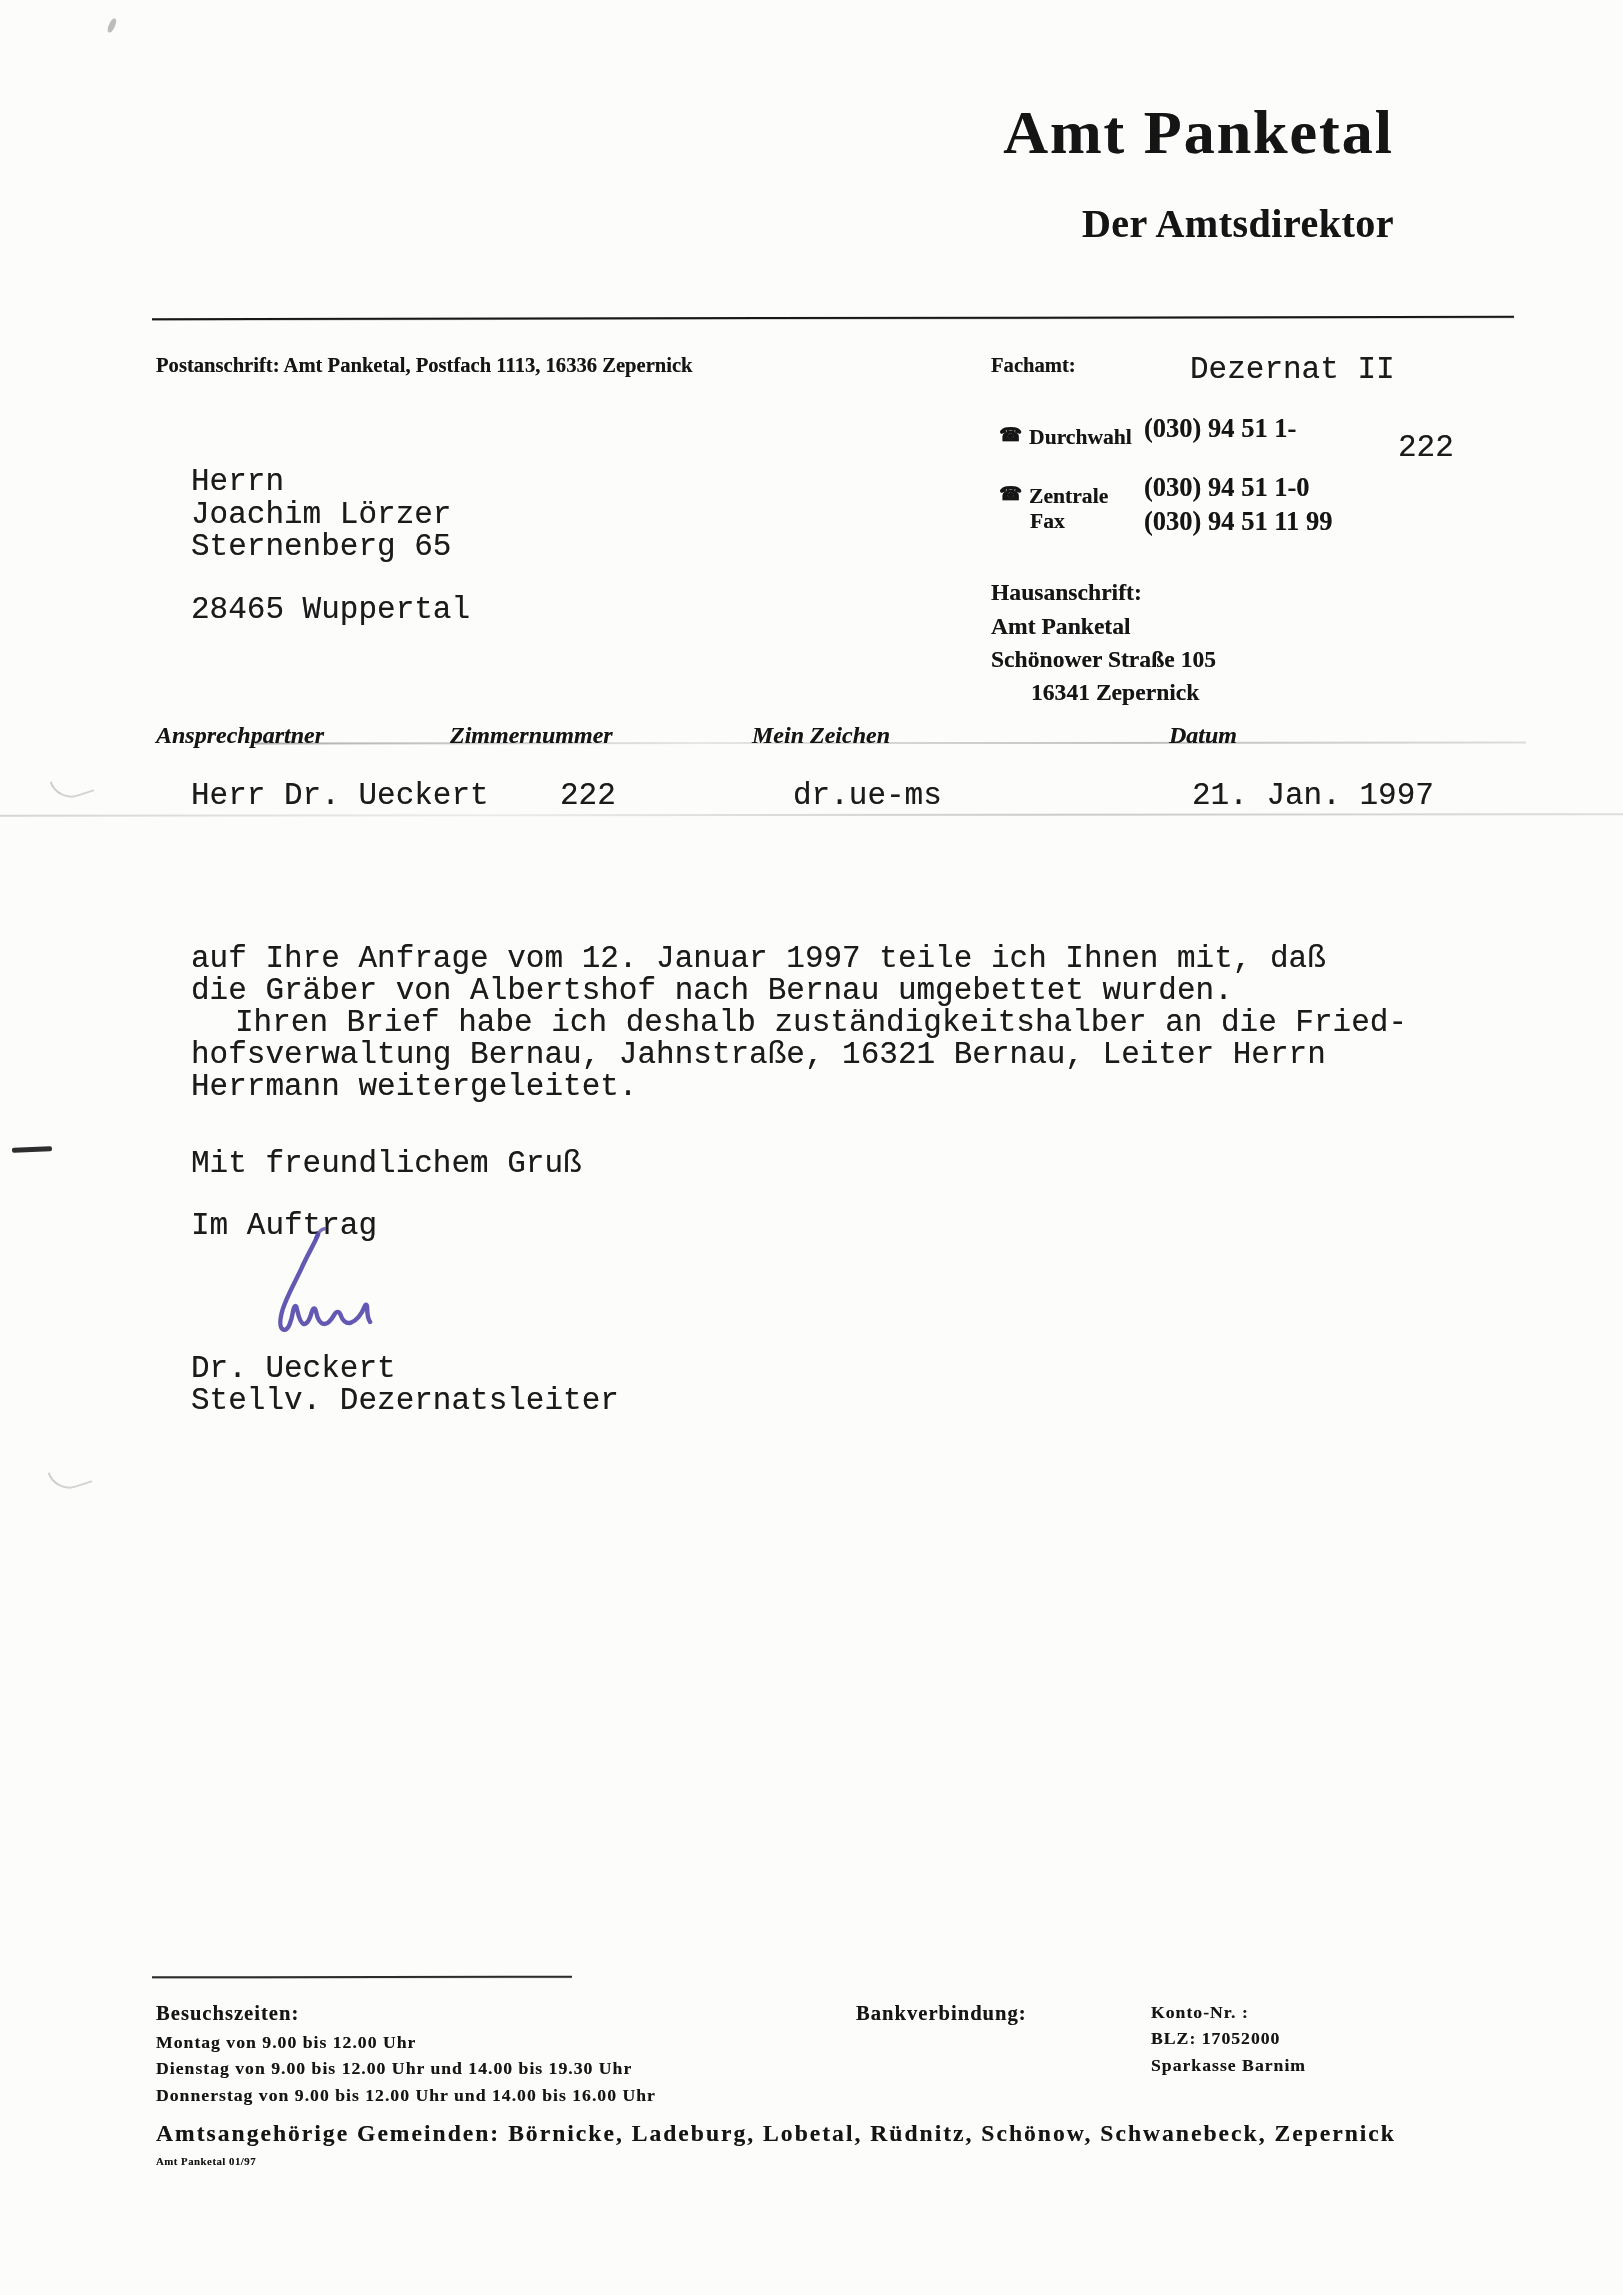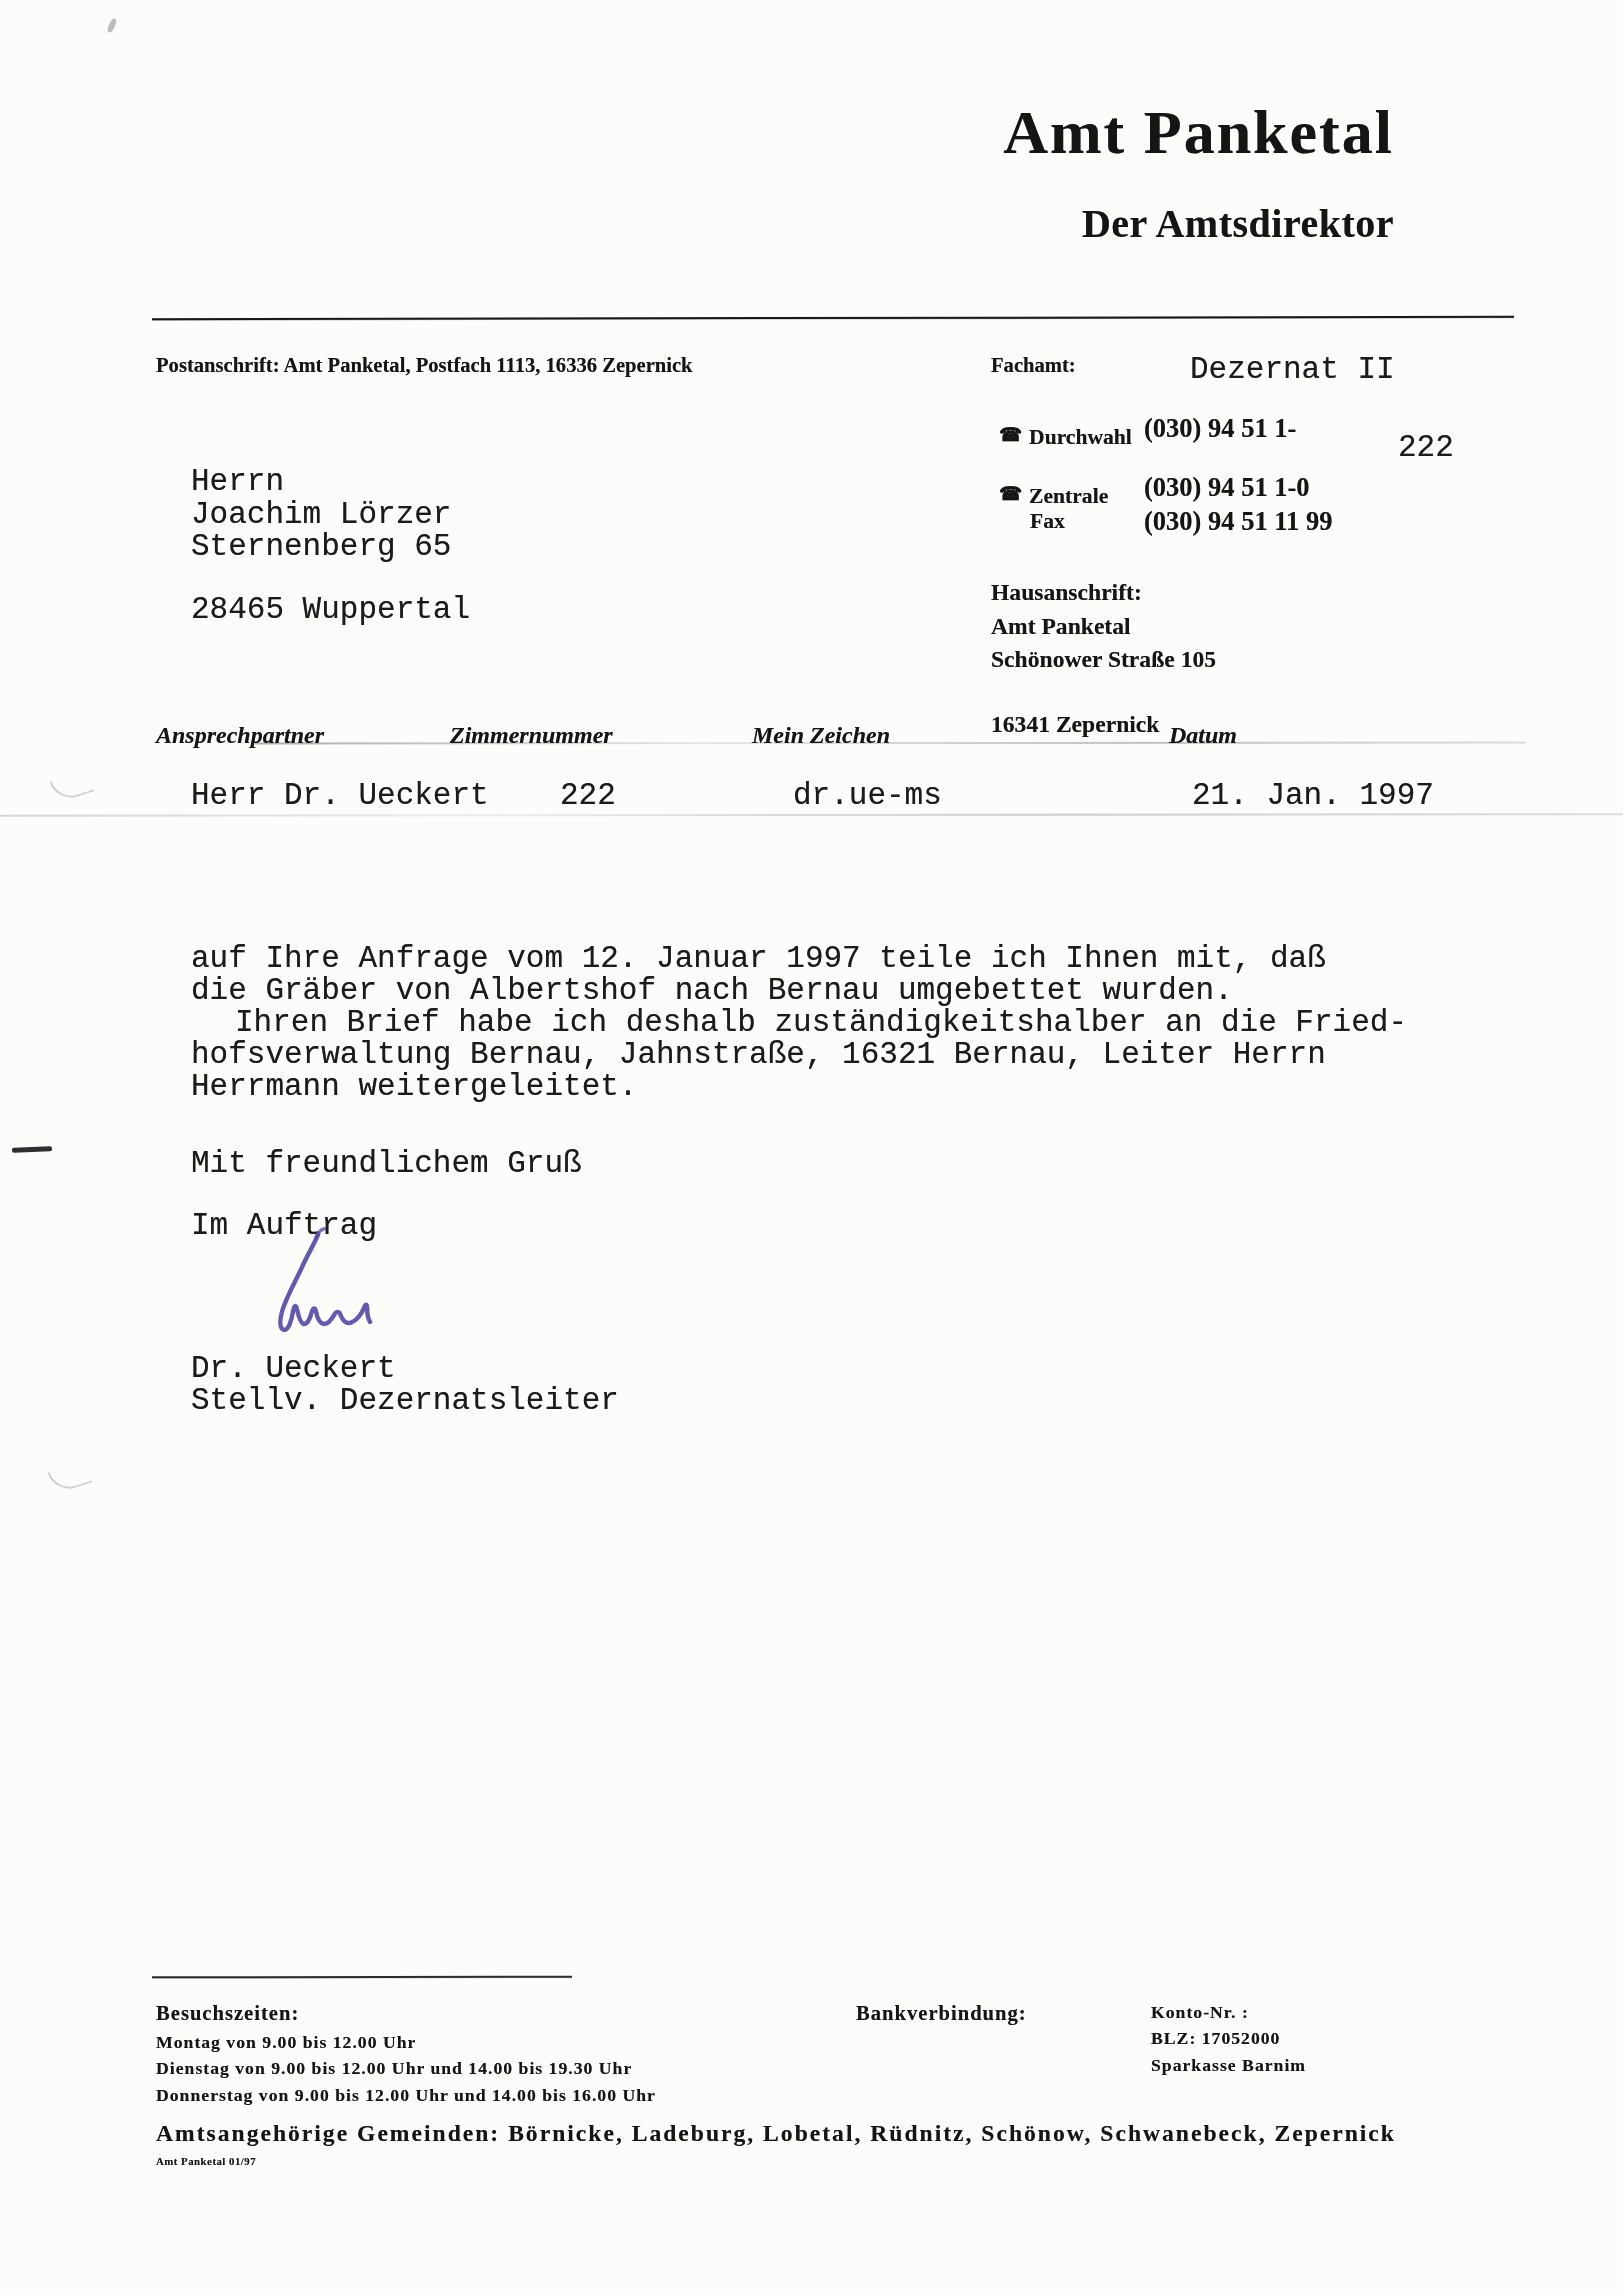--- a/index.html
+++ b/index.html
@@ -74,21 +74,21 @@
     <span class="serif-print phone-glyph">☎</span><span class="serif-print phone-label">Zentrale</span>
   </div>
   <div class="abs serif-print phone-value" style="left:1144px;top:472px;">(030) 94 51 1-0</div>
 
   <div class="abs serif-print phone-label" style="left:1030px;top:509px;">Fax</div>
   <div class="abs serif-print phone-value" style="left:1144px;top:506px;">(030) 94 51 11 99</div>
 
   <div class="abs serif-print haus" style="left:991px;top:579px;">Hausanschrift:</div>
   <div class="abs serif-print haus" style="left:991px;top:613px;">Amt Panketal</div>
   <div class="abs serif-print haus" style="left:991px;top:646px;">Schönower Straße 105</div>
-  <div class="abs serif-print haus" style="left:991px;top:679px;margin-top:32px;">16341 Zepernick</div>
+  <div class="abs serif-print haus" style="left:1031px;top:679px;">16341 Zepernick</div>
 
   <div class="abs serif-print colhead" style="left:156px;top:722px;">Ansprechpartner</div>
   <div class="abs serif-print colhead" style="left:450px;top:722px;">Zimmernummer</div>
   <div class="abs serif-print colhead" style="left:752px;top:722px;">Mein Zeichen</div>
   <div class="abs serif-print colhead" style="left:1169px;top:722px;">Datum</div>
 
   <div class="abs mono" style="left:191px;top:778px;">Herr Dr. Ueckert</div>
   <div class="abs mono" style="left:560px;top:778px;">222</div>
   <div class="abs mono" style="left:793px;top:778px;">dr.ue-ms</div>
   <div class="abs mono" style="left:1192px;top:778px;">21. Jan. 1997</div>

